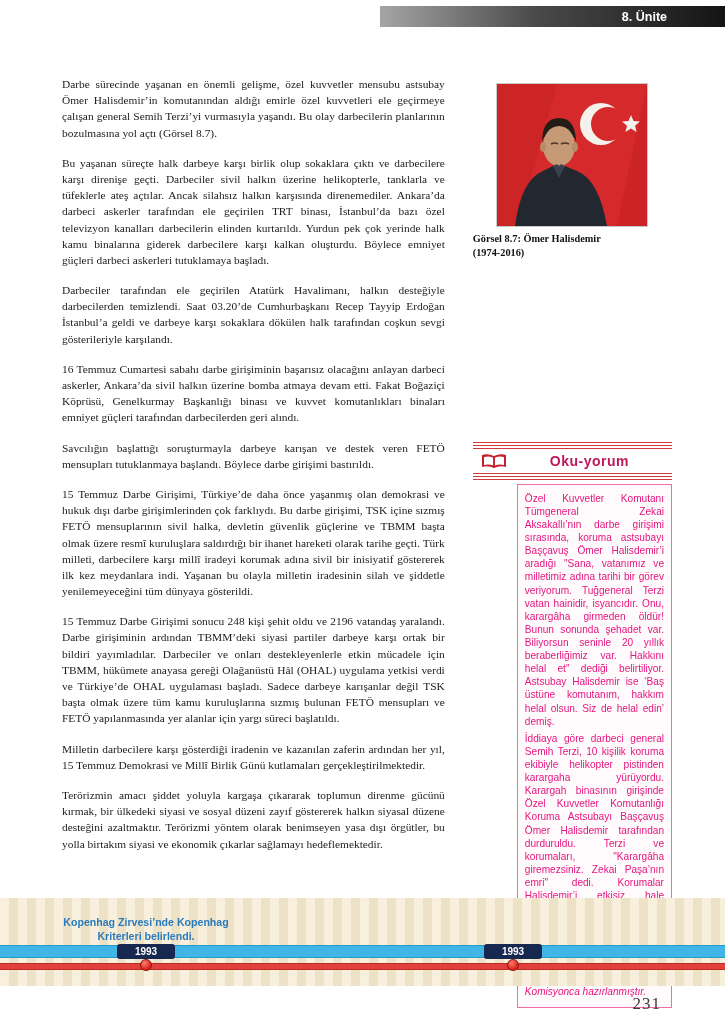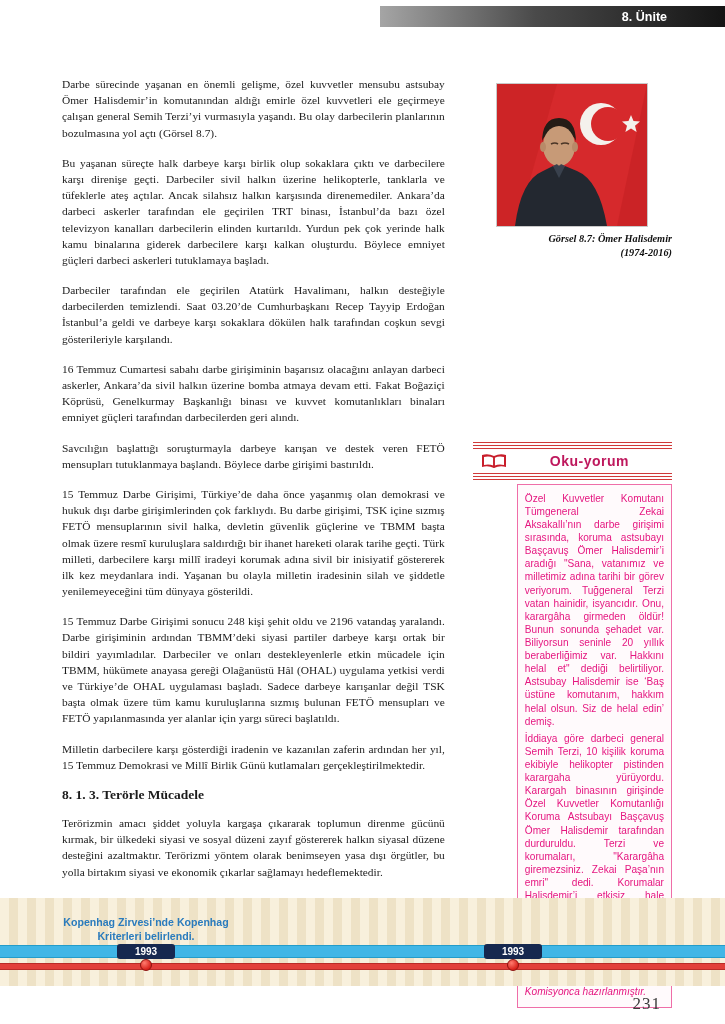--- a/index.html
+++ b/index.html
@@ -26,21 +26,21 @@
   .left-col { width:392px; }
   .left-col p {
     font-size:11.4px; line-height:1.42; text-align:justify; margin-bottom:14px;
   }
   .left-col h2 { font-size:13.5px; font-weight:bold; margin:4px 0 12px 0; }
 
   .right-col { width:204px; display:flex; flex-direction:column; }
   .portrait { width:150px; height:142px; margin:8px auto 6px auto; box-shadow:0 0 0 1px #c9c9c9; }
   .portrait svg { display:block; }
   .caption {
-    text-align:right; font-size:10.3px; font-weight:bold; font-style:italic;
+    text-align:left; font-size:10.3px; font-weight:bold; 
     line-height:1.35; color:#111;
   }
 
   
   .okuyorum { margin-top:182px; }
   .oku-stripes {
     height:8px;
     background:repeating-linear-gradient(to bottom, #d03a3a 0, #d03a3a 1.2px, transparent 1.2px, transparent 2.8px);
   }
   .oku-header {
@@ -112,21 +112,20 @@
 
     <div class="left-col">
       <p>Darbe sürecinde yaşanan en önemli gelişme, özel kuvvetler mensubu astsubay Ömer Halisdemir’in komutanından aldığı emirle özel kuvvetleri ele geçirmeye çalışan general Semih Terzi’yi vurmasıyla yaşandı. Bu olay darbecilerin planlarının bozulmasına yol açtı (Görsel 8.7).</p>
       <p>Bu yaşanan süreçte halk darbeye karşı birlik olup sokaklara çıktı ve darbecilere karşı direnişe geçti. Darbeciler sivil halkın üzerine helikopterle, tanklarla ve tüfeklerle ateş açtılar. Ancak silahsız halkın karşısında direnemediler. Ankara’da darbeci askerler tarafından ele geçirilen TRT binası, İstanbul’da bazı özel televizyon kanalları darbecilerin elinden kurtarıldı. Yurdun pek çok yerinde halk kamu binalarına giderek darbecilere karşı kalkan oluşturdu. Böylece emniyet güçleri darbeci askerleri tutuklamaya başladı.</p>
       <p>Darbeciler tarafından ele geçirilen Atatürk Havalimanı, halkın desteğiyle darbecilerden temizlendi. Saat 03.20’de Cumhurbaşkanı Recep Tayyip Erdoğan İstanbul’a geldi ve darbeye karşı sokaklara dökülen halk tarafından coşkun sevgi gösterileriyle karşılandı.</p>
       <p>16 Temmuz Cumartesi sabahı darbe girişiminin başarısız olacağını anlayan darbeci askerler, Ankara’da sivil halkın üzerine bomba atmaya devam etti. Fakat Boğaziçi Köprüsü, Genelkurmay Başkanlığı binası ve kuvvet komutanlıkları binaları emniyet güçleri tarafından darbecilerden geri alındı.</p>
       <p>Savcılığın başlattığı soruşturmayla darbeye karışan ve destek veren FETÖ mensupları tutuklanmaya başlandı. Böylece darbe girişimi bastırıldı.</p>
       <p>15 Temmuz Darbe Girişimi, Türkiye’de daha önce yaşanmış olan demokrasi ve hukuk dışı darbe girişimlerinden çok farklıydı. Bu darbe girişimi, TSK içine sızmış FETÖ mensuplarının sivil halka, devletin güvenlik güçlerine ve TBMM başta olmak üzere resmî kuruluşlara saldırdığı bir ihanet hareketi olarak tarihe geçti. Türk milleti, darbecilere karşı millî iradeyi korumak adına sivil bir inisiyatif göstererek ilk kez meydanlara indi. Yaşanan bu olayla milletin iradesinin silah ve şiddetle yenilemeyeceğini tüm dünyaya gösterildi.</p>
       <p>15 Temmuz Darbe Girişimi sonucu 248 kişi şehit oldu ve 2196 vatandaş yaralandı. Darbe girişiminin ardından TBMM’deki siyasi partiler darbeye karşı ortak bir bildiri yayımladılar. Darbeciler ve onları destekleyenlerle etkin mücadele için TBMM, hükümete anayasa gereği Olağanüstü Hâl (OHAL) uygulama yetkisi verdi ve Türkiye’de OHAL uygulaması başladı. Sadece darbeye karışanlar değil TSK başta olmak üzere tüm kamu kuruluşlarına sızmış bulunan FETÖ mensupları ve FETÖ yapılanmasında yer alanlar için yargı süreci başlatıldı.</p>
       <p>Milletin darbecilere karşı gösterdiği iradenin ve kazanılan zaferin ardından her yıl, 15 Temmuz Demokrasi ve Millî Birlik Günü kutlamaları gerçekleştirilmektedir.</p>
-      <h2>8. 1. 3. Terörle Mücadele</h2>
       <p>Terörizmin amacı şiddet yoluyla kargaşa çıkararak toplumun direnme gücünü kırmak, bir ülkedeki siyasi ve sosyal düzeni zayıf göstererek halkın siyasal düzene desteğini azaltmaktır. Terörizmi yöntem olarak benimseyen yasa dışı örgütler, bu yolla birtakım siyasi ve ekonomik çıkarlar sağlamayı hedeflemektedir.</p>
     </div>
 
     <div class="right-col">
 
       <div class="portrait">
         <svg width="150" height="142" viewBox="0 0 150 142" xmlns="http://www.w3.org/2000/svg">
           <rect x="0" y="0" width="150" height="142" fill="#d6292c"></rect>
           <path d="M0,0 L60,0 L20,142 L0,142 Z" fill="#c4201f" opacity="0.45"></path>
           <path d="M150,0 L150,142 L120,142 Z" fill="#b81b1c" opacity="0.35"></path>

